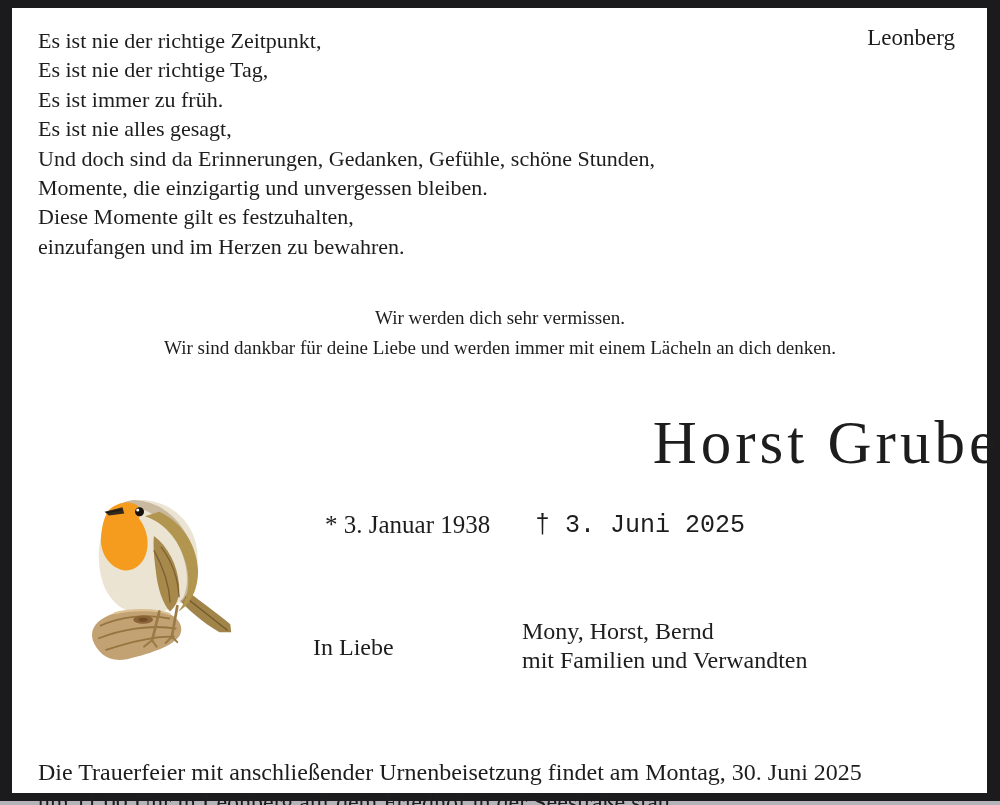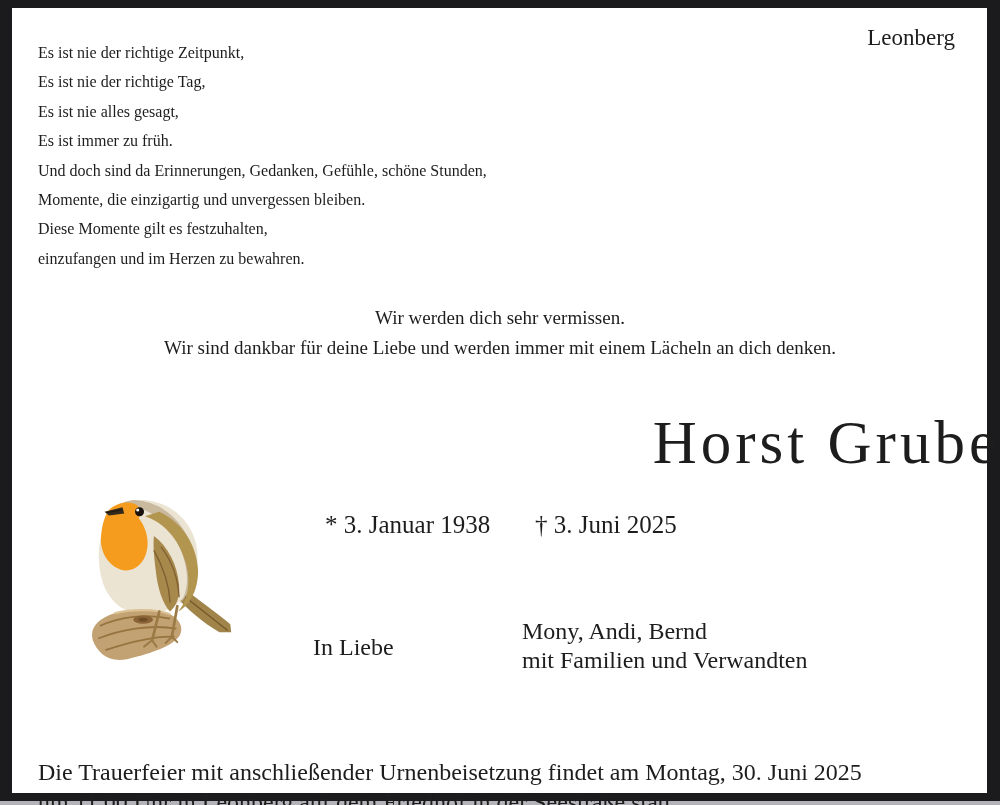--- a/index.html
+++ b/index.html
@@ -21,22 +21,22 @@
   }
   .paper {
     position: absolute;
     left: 12px; top: 8px;
     width: 975px; height: 785px;
     background: #ffffff;
   }
   .txt { color: #1d1d1d; }
   .poem {
     position: absolute;
-    left: 38px; top: 38px;
-    font-size: 16px;
+    left: 38px; top: 26px;
+    font-size: 22px;
     line-height: 29.4px;
     white-space: nowrap;
   }
   .location {
     position: absolute;
     top: 25px; right: 45px;
     font-size: 23px;
   }
   .tribute {
     position: absolute;
@@ -51,21 +51,21 @@
     position: absolute;
     left: 0; top: 408px;
     width: 1000px;
     text-align: right;
     font-size: 61px;
     letter-spacing: 4px;
     white-space: nowrap;
   }
   .dates { position: absolute; top: 511px; left: 0; width: 1000px; font-size: 25px; }
   .birth-date { position: absolute; left: 325px; top: 0; white-space: nowrap; }
-  .death-date { position: absolute; left: 535px; top: 0; white-space: nowrap; }
+  .death-date { position: absolute; left: 535px; top: 0; white-space: nowrap; font-family: Liberation Mono, monospace; }
   .closing-row { position: absolute; top: 617px; left: 0; width: 1000px; font-size: 24px; line-height: 29px; }
   .closing-label { position: absolute; left: 313px; top: 16px; white-space: nowrap; }
   .mourners { position: absolute; left: 522px; top: 0; white-space: nowrap; }
   .funeral {
     position: absolute;
     left: 38px; top: 711px;
     font-size: 24px;
     line-height: 30px;
     white-space: nowrap;
     margin-top: 46px;
@@ -79,22 +79,22 @@
 </head>
 <body>
 
 <div class="screen">
   <div class="frame"></div>
   <div class="paper"></div>
 
   <div class="poem txt">
     <div>Es ist nie der richtige Zeitpunkt,</div>
     <div>Es ist nie der richtige Tag,</div>
+    <div>Es ist immer zu früh.</div>
     <div>Es ist nie alles gesagt,</div>
-    <div>Es ist immer zu früh.</div>
     <div>Und doch sind da Erinnerungen, Gedanken, Gefühle, schöne Stunden,</div>
     <div>Momente, die einzigartig und unvergessen bleiben.</div>
     <div>Diese Momente gilt es festzuhalten,</div>
     <div>einzufangen und im Herzen zu bewahren.</div>
   </div>
 
   <div class="location txt">Leonberg</div>
 
   <div class="tribute txt">
     <div>Wir werden dich sehr vermissen.</div>
@@ -135,21 +135,21 @@
     <ellipse cx="58" cy="133" rx="11" ry="4.5" fill="#8a6336"></ellipse>
     <ellipse cx="58" cy="133" rx="5" ry="2" fill="#6e4c26"></ellipse>
 
     <path d="M 76 124 L 68 156 M 96 118 L 90 152" stroke="#9c7a45" stroke-width="3" stroke-linecap="round" fill="none"></path>
     <path d="M 68 156 L 59 163 M 68 156 L 73 163 M 90 152 L 83 159 M 90 152 L 96 158" stroke="#9c7a45" stroke-width="2.2" stroke-linecap="round" fill="none"></path>
   </svg>
 
   <div class="closing-row txt">
     <span class="closing-label">In Liebe</span>
     <span class="mourners">
-      <div>Mony, Andi, Bernd</div>
+      <div>Mony, Horst, Bernd</div>
       <div>mit Familien und Verwandten</div>
     </span>
   </div>
 
   <div class="funeral txt">
     <div>Die Trauerfeier mit anschließender Urnenbeisetzung findet am Montag, 30. Juni 2025</div>
     <div>um 11.00 Uhr in Leonberg auf dem Friedhof in der Seestraße statt.</div>
   </div>
 </div>
 

